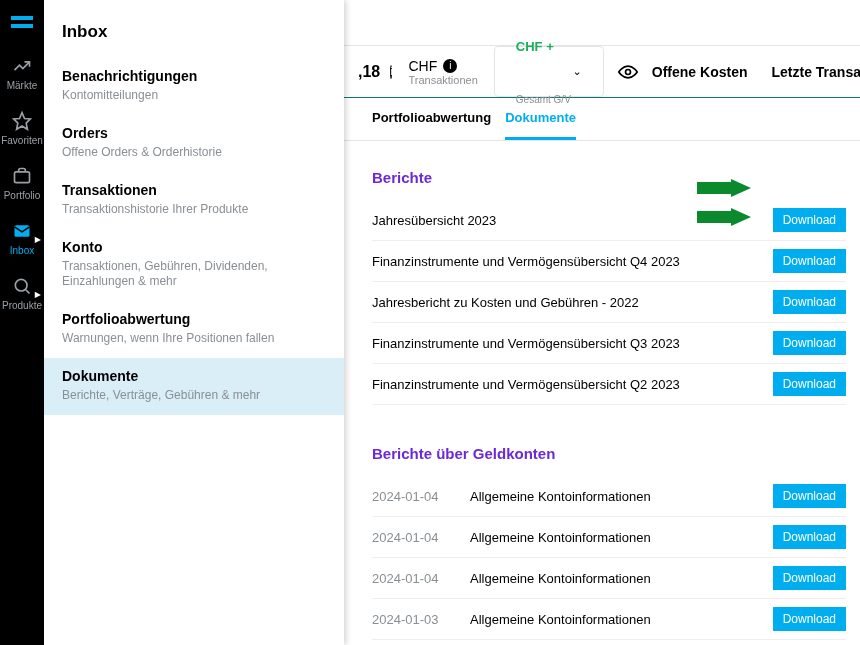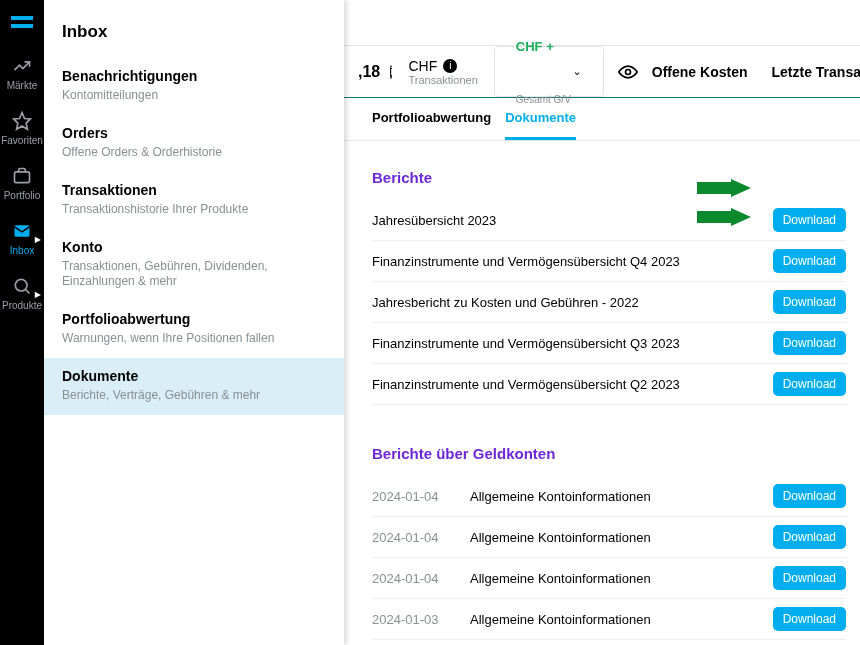--- a/index.html
+++ b/index.html
@@ -49,21 +49,21 @@
   .tabs .tab.active { color:#00aeef; border-bottom-color:#00aeef; }
 
   .content { flex:1; overflow:auto; padding: 20px 14px 30px 28px; }
   .content h2 { font-size: 15px; font-weight:700; margin: 8px 0 14px; color:#6d28d9; }
   .content h2.later { margin-top:40px; }
 
   .doc-row { display:flex; align-items:center; justify-content:space-between; padding: 8px 0; border-bottom:1px solid #eceef0; }
   .doc-row .left { display:flex; align-items:center; gap: 22px; font-size:13px; }
   .doc-row .date { color:#8a8f94; min-width:76px; }
   .doc-row .title { color:#000; }
-  .btn-dl { background:#00aeef; color:#fff; font-size:12px; border:none; padding:5px 10px; border-radius:5px; cursor:pointer; }
+  .btn-dl { background:#00aeef; color:#fff; font-size:12px; border:none; padding:5px 10px; border-radius:0; cursor:pointer; }
 
   
   .arrow { position:absolute; width:54px; height:18px; pointer-events:none; }
   .arrow svg { width:100%; height:100%; }
 </style>
 </head>
 <body>
 
 <div class="app">
 

